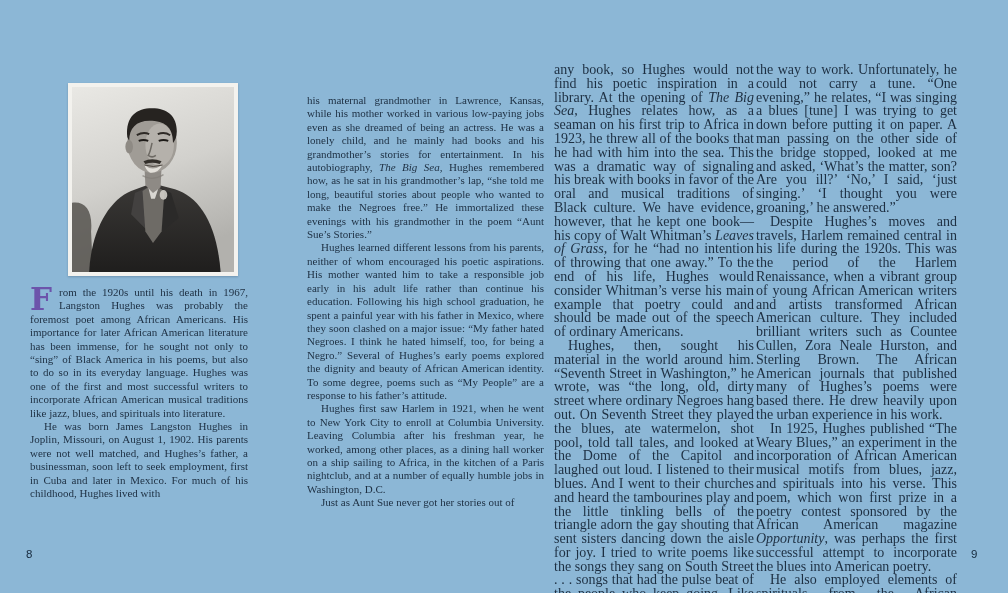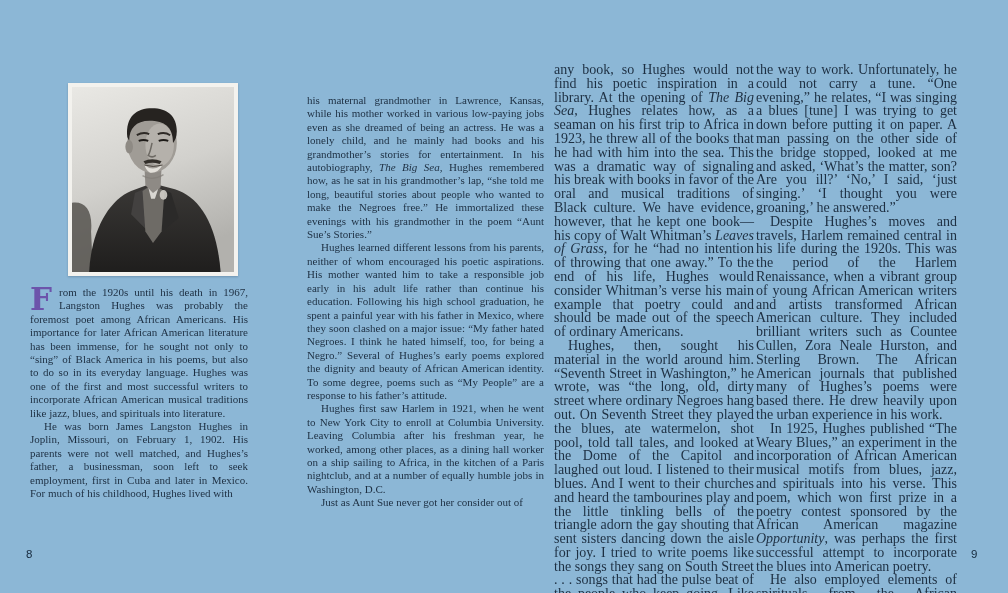--- a/index.html
+++ b/index.html
@@ -119,27 +119,27 @@
 
       <path d="M76,81 Q84,88 95,81 Q90,90 82,89 Q78,87 76,81 Z" fill="#e3e0da"></path>
       <path d="M76,81 Q85,84 95,81" stroke="#4a443e" stroke-width="1" fill="none"></path>
 
       <path d="M74,92 Q84,98 96,91" stroke="#827d77" stroke-width="1.4" fill="none" opacity="0.7"></path>
     </svg>
   </div>
 
   <div class="col lp lp-col1">
       <p><span class="dropcap">F</span><span>rom the 1920s until his death in 1967, Langston Hughes was probably the foremost poet among African Americans. His importance for later African American literature has been immense, for he sought not only to “sing” of Black America in his poems, but also to do so in its everyday language. Hughes was one of the first and most successful writers to incorporate African American musical traditions like jazz, blues, and spirituals into literature.</span></p>
-      <p class="indent"><span>He was born James Langston Hughes in Joplin, Missouri, on February 1, 1902. His parents were not well matched, and Hughes’s father, a businessman, soon left to seek employment, first in Cuba and later in Mexico. For much of his childhood, Hughes lived with</span></p>
+      <p class="indent"><span>He was born James Langston Hughes in Joplin, Missouri, on August 1, 1902. His parents were not well matched, and Hughes’s father, a businessman, soon left to seek employment, first in Cuba and later in Mexico. For much of his childhood, Hughes lived with</span></p>
     </div>
   <div class="col lp lp-col2">
       <p><span>his maternal grandmother in Lawrence, Kansas, while his mother worked in various low-paying jobs even as she dreamed of being an actress. He was a lonely child, and he mainly had books and his grandmother’s stories for entertainment. In his autobiography, </span><span class="it">The Big Sea</span><span>, Hughes remembered how, as he sat in his grandmother’s lap, “she told me long, beautiful stories about people who wanted to make the Negroes free.” He immortalized these evenings with his grandmother in the poem “Aunt Sue’s Stories.”</span></p>
       <p class="indent"><span>Hughes learned different lessons from his parents, neither of whom encouraged his poetic aspirations. His mother wanted him to take a responsible job early in his adult life rather than continue his education. Following his high school graduation, he spent a painful year with his father in Mexico, where they soon clashed on a major issue: “My father hated Negroes. I think he hated himself, too, for being a Negro.” Several of Hughes’s early poems explored the dignity and beauty of African American identity. To some degree, poems such as “My People” are a response to his father’s attitude.</span></p>
       <p class="indent"><span>Hughes first saw Harlem in 1921, when he went to New York City to enroll at Columbia University. Leaving Columbia after his freshman year, he worked, among other places, as a dining hall worker on a ship sailing to Africa, in the kitchen of a Paris nightclub, and at a number of equally humble jobs in Washington, D.C.</span></p>
-      <p class="indent"><span>Just as Aunt Sue never got her consider out of</span></p>
+      <p class="indent"><span>Just as Aunt Sue never got her stories out of</span></p>
     </div>
 
   <div class="col rp rp-col1">
       <p><span>any book, so Hughes would not find his poetic inspiration in a library. At the opening of </span><span class="it">The Big Sea</span><span>, Hughes relates how, as a seaman on his first trip to Africa in 1923, he threw all of the books that he had with him into the sea. This was a dramatic way of signaling his break with books in favor of the oral and musical traditions of Black culture. We have evidence, however, that he kept one book—his copy of Walt Whitman’s </span><span class="it">Leaves of Grass</span><span>, for he “had no intention of throwing that one away.” To the end of his life, Hughes would consider Whitman’s verse his main example that poetry could and should be made out of the speech of ordinary Americans.</span></p>
       <p class="indent"><span>Hughes, then, sought his material in the world around him. “Seventh Street in Washington,” he wrote, was “the long, old, dirty street where ordinary Negroes hang out. On Seventh Street they played the blues, ate watermelon, shot pool, told tall tales, and looked at the Dome of the Capitol and laughed out loud. I listened to their blues. And I went to their churches and heard the tambourines play and the little tinkling bells of the triangle adorn the gay shouting that sent sisters dancing down the aisle for joy. I tried to write poems like the songs they sang on South Street . . . songs that had the pulse beat of the people who keep going. Like the waves of a sea coming one after another, so is the undertow of Black music with its rhythm that never betrays you, its strength like the beat of a human heart, its humor, and its living power.”</span></p>
       <p class="indent"><span>As a busboy in Washington, Hughes tall up blues poems in his head and sang them on</span></p>
     </div>
   <div class="col rp rp-col2">
       <p><span>the way to work. Unfortunately, he could not carry a tune. “One evening,” he relates, “I was singing a blues [tune] I was trying to get down before putting it on paper. A man passing on the other side of the bridge stopped, looked at me and asked, ‘What’s the matter, son? Are you ill?’ ‘No,’ I said, ‘just singing.’ ‘I thought you were groaning,’ he answered.”</span></p>
       <p class="indent"><span>Despite Hughes’s moves and travels, Harlem remained central in his life during the 1920s. This was the period of the Harlem Renaissance, when a vibrant group of young African American writers and artists transformed African American culture. They included brilliant writers such as Countee Cullen, Zora Neale Hurston, and Sterling Brown. The African American journals that published many of Hughes’s poems were based there. He drew heavily upon the urban experience in his work.</span></p>

